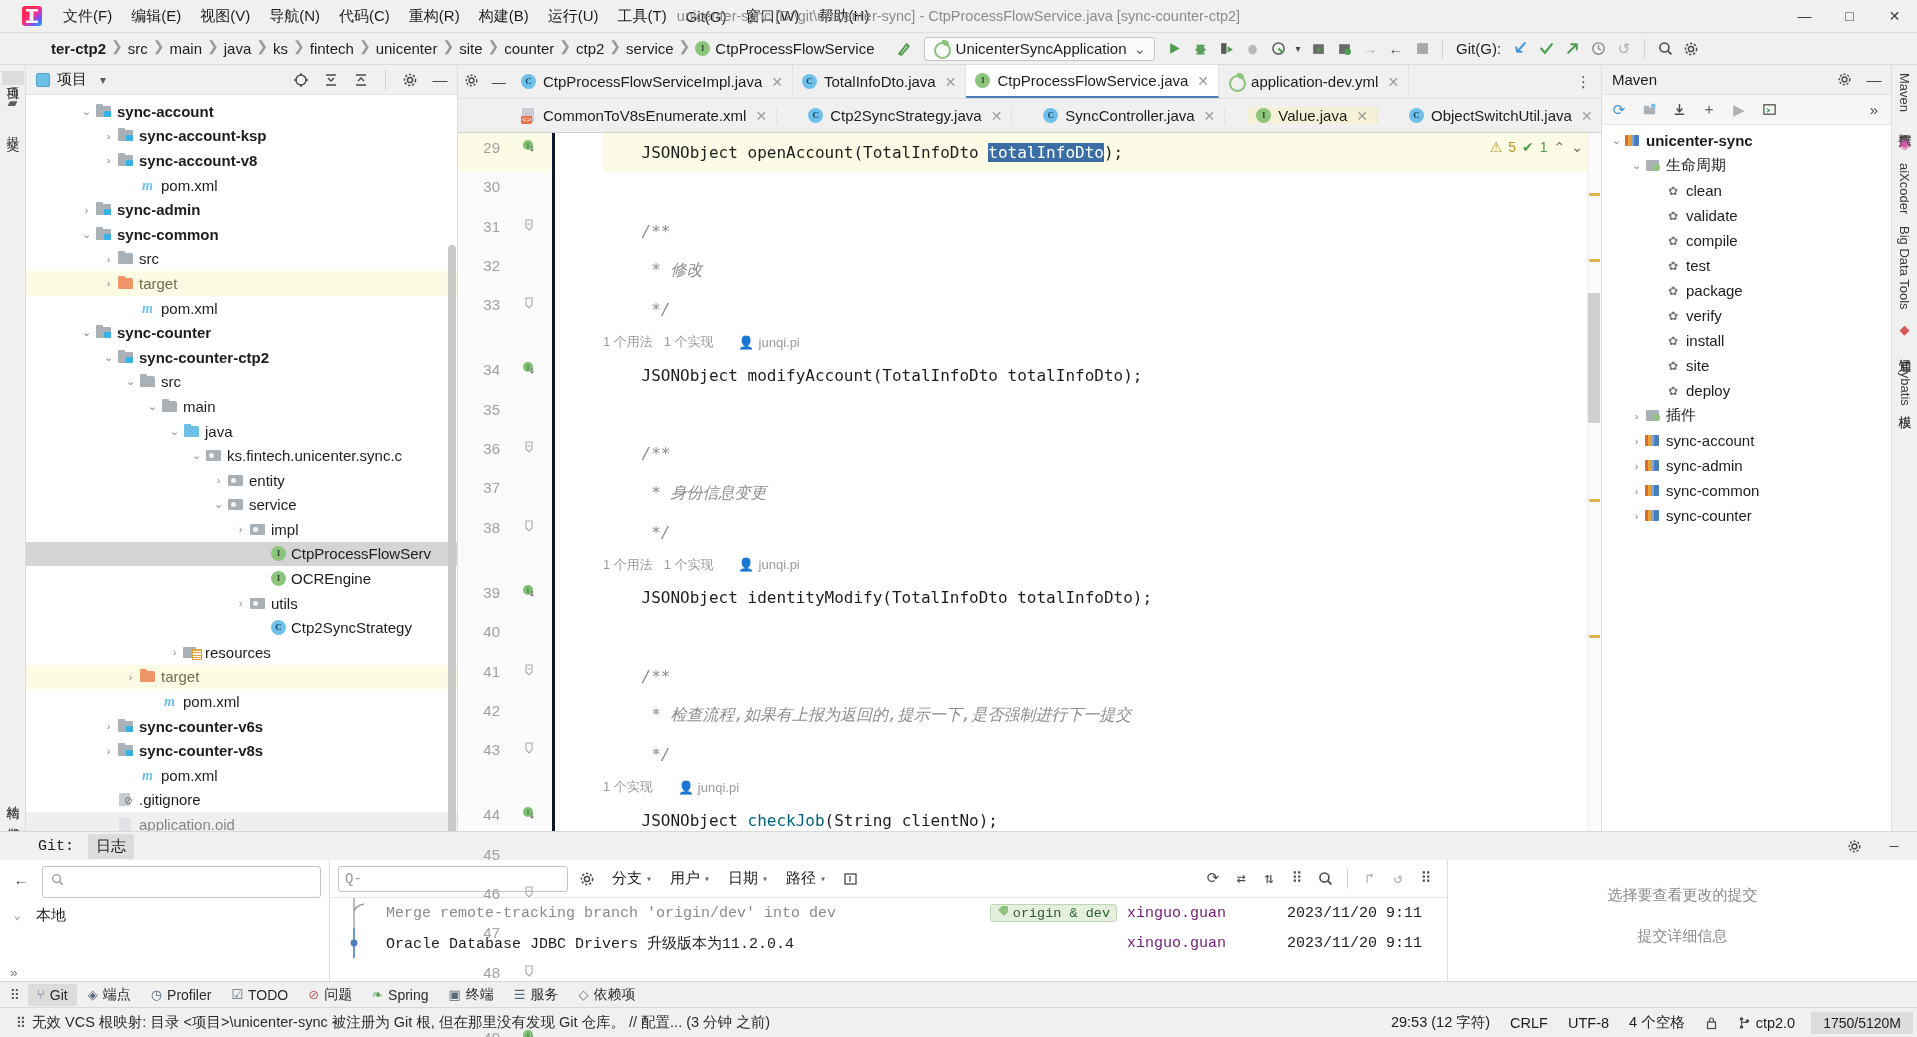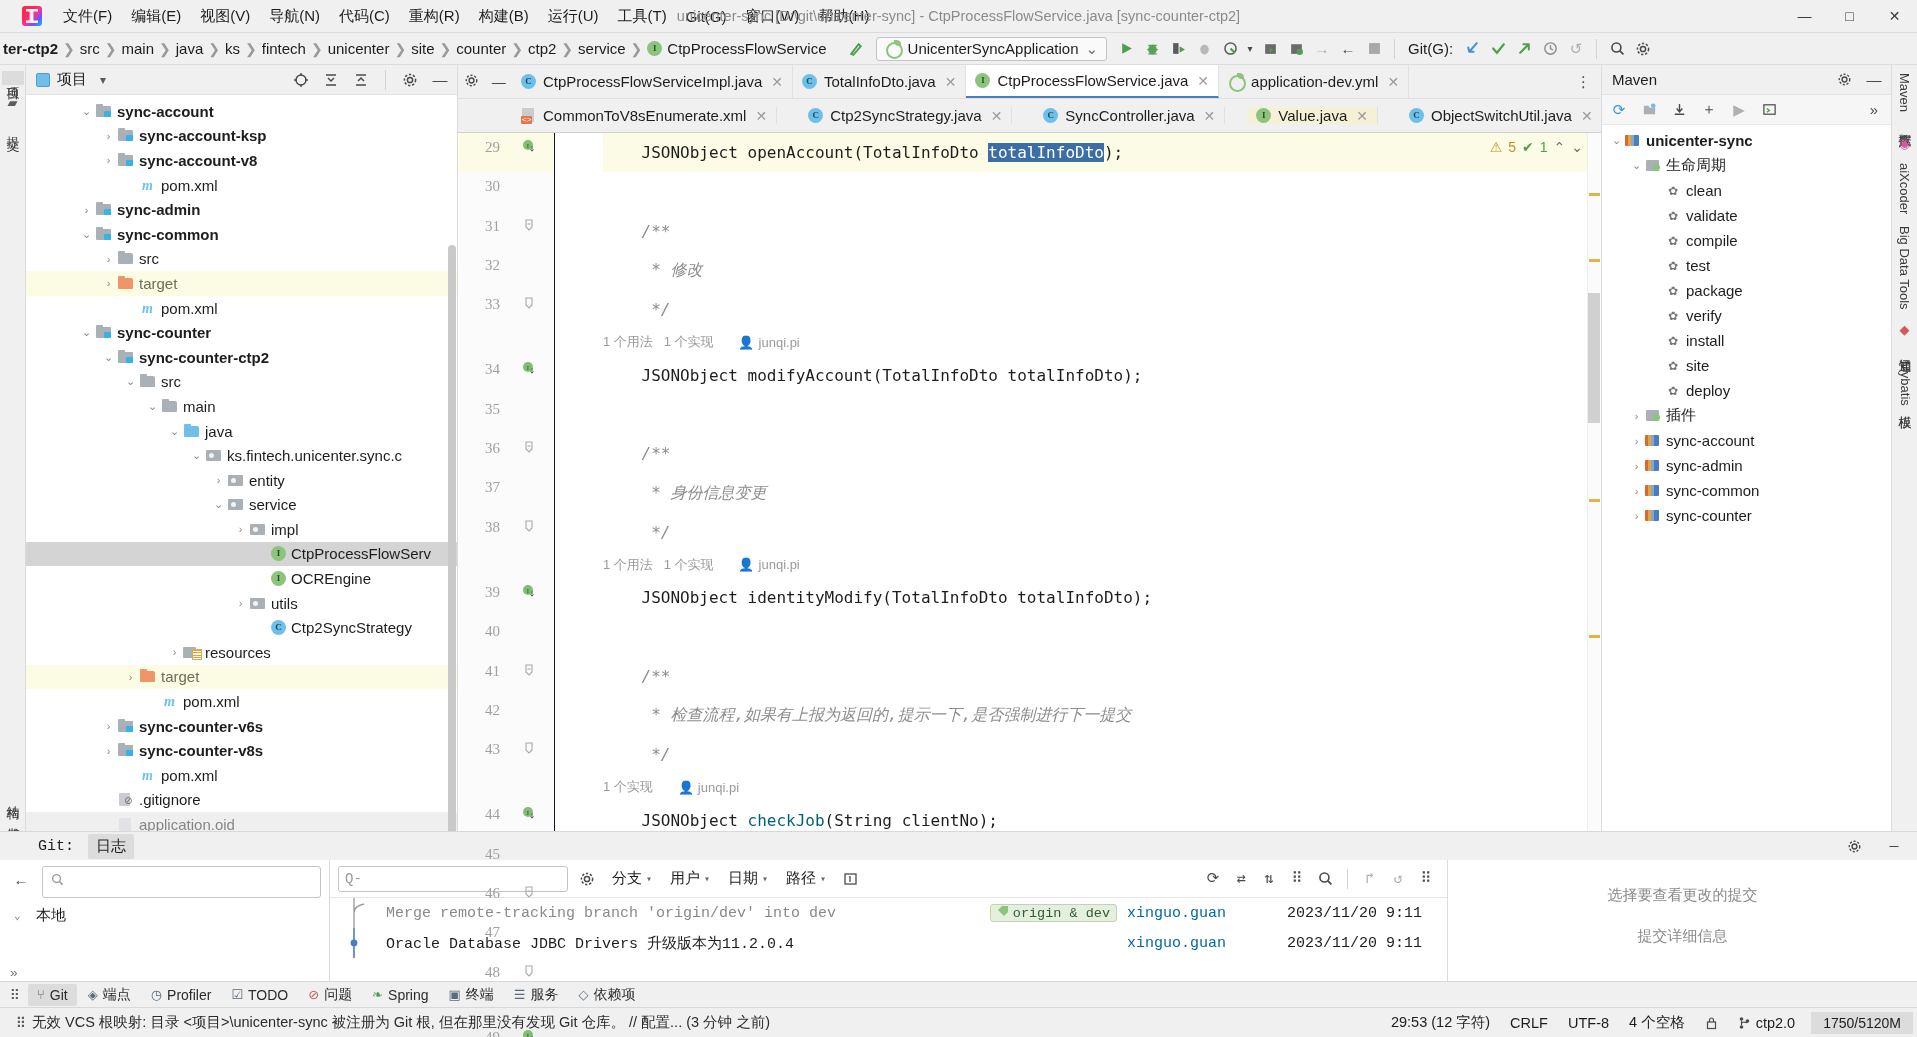--- a/index.html
+++ b/index.html
@@ -42,21 +42,21 @@
     width: 45px; height: 33px; display: flex; align-items: center; justify-content: center;
     font-size: 14px; color: #3b3b3b;
   }
 
   
   .navbar {
     height: 32px; display: flex; align-items: center; flex: 0 0 32px;
     background: #f0f0f0; border-bottom: 1px solid #dcdcdc; padding-left: 0px;
     font-size: 15px; overflow: hidden;
   }
-  .crumbs { display: flex; align-items: center; white-space: nowrap; }
+  .crumbs { display: flex; align-items: flex-start; white-space: nowrap; padding-left: 48px; }
   .crumb { padding: 2px 3px; color: #1d1d1d; display: flex; align-items: center; gap: 5px; }
   .crumb.bold { font-weight: bold; }
   .crumb-sep { color: #9a9a9a; padding: 0 2px; font-size: 14px; }
   .ico-interface {
     width: 15px; height: 15px; border-radius: 50%; background: #8cc47c;
     color: #2f4f2f; font-size: 9px; font-weight: bold; line-height: 15px;
     text-align: center; font-family: "Liberation Serif", serif; flex: 0 0 auto;
   }
   .nav-sep { width: 1px; height: 20px; background: #d2d2d2; margin: 0 7px; }
   .run-config {
@@ -226,22 +226,22 @@
     content:""; position:absolute; left:1px; top:1px; width:13px; height:13px; border-radius:50%;
     border:2px solid #8cc47c;
   }
   .ico-spring::after{
     content:""; position:absolute; left:9px; top:-1px; width:7px; height:6px; background:#8cc47c;
     border-radius: 0 70% 0 70%;
   }
 
   .code-area { flex: 1 1 auto; display: flex; min-height: 0; background: #fff; position: relative; }
   .gutter {
-    width: 97px; background: #fbfbfb; border-right: 1px solid #0f172a;
-    font-family: Liberation Serif, serif; font-size: 15px; color: #a0a0a0;
+    width: 97px; background: #fbfbfb; border-right: 3px solid #0f172a;
+    font-family: Liberation Sans, sans-serif; font-size: 15px; color: #a0a0a0;
     position: relative; flex: 0 0 97px;
   }
   .g-row { height: 39.3px; display: flex; align-items: flex-start; padding-top: 6px; }
   .g-num { width: 48px; text-align: right; padding-right: 6px; }
   .g-gut { width: 46px; display: flex; align-items: center; justify-content: center; gap: 3px; }
   .impl-mark { color: #5aa05a; font-size: 14px; }
   .fold { color: #9c9c9c; font-size: 12px; }
 
   .code {
     flex: 1 1 auto; position: relative; overflow: hidden;
@@ -328,21 +328,21 @@
     width: 230px; height: 26px; border: 1px solid #c4c4c4; border-radius: 3px;
     display: flex; align-items: center; padding: 0 6px; color: #9a9a9a; font-size: 14px; gap: 4px;
   }
   .f-btn { display: flex; align-items: center; gap: 4px; font-size: 15px; padding: 3px 6px; }
   .f-ico { width: 26px; height: 26px; display:flex; align-items:center; justify-content:center; color:#4a4a4a; }
   .commits { flex: 1 1 auto; overflow: hidden; font-size: 15px; }
   .c-line { height: 30px; display: flex; align-items: center; padding-left: 10px; gap: 10px; }
   .c-graph { width: 36px; display:flex; align-items:center; justify-content:center; position: relative; }
   .c-msg { flex: 1 1 auto; white-space: nowrap; overflow: hidden; }
   .c-msg.dim { color: #8a8a8a; }
-  .c-auth { width: 150px; color: #0369a1; }
+  .c-auth { width: 150px; color: #701a75; }
   .c-date { width: 160px; color: #1d1d1d; }
   .branch-chip {
     display: inline-flex; align-items: center; gap: 4px; background: #e4f0dd;
     border: 1px solid #bdd6b0; border-radius: 3px; padding: 0 6px; font-size: 13.5px; color: #2f5c2f;
   }
   .git-right {
     width: 470px; background: #fff; border-left: 1px solid #dcdcdc; flex: 0 0 470px;
     display: flex; flex-direction: column; align-items: center; justify-content: flex-start;
     padding-top: 26px; gap: 22px; color: #8a8a8a; font-size: 15px;
   }

